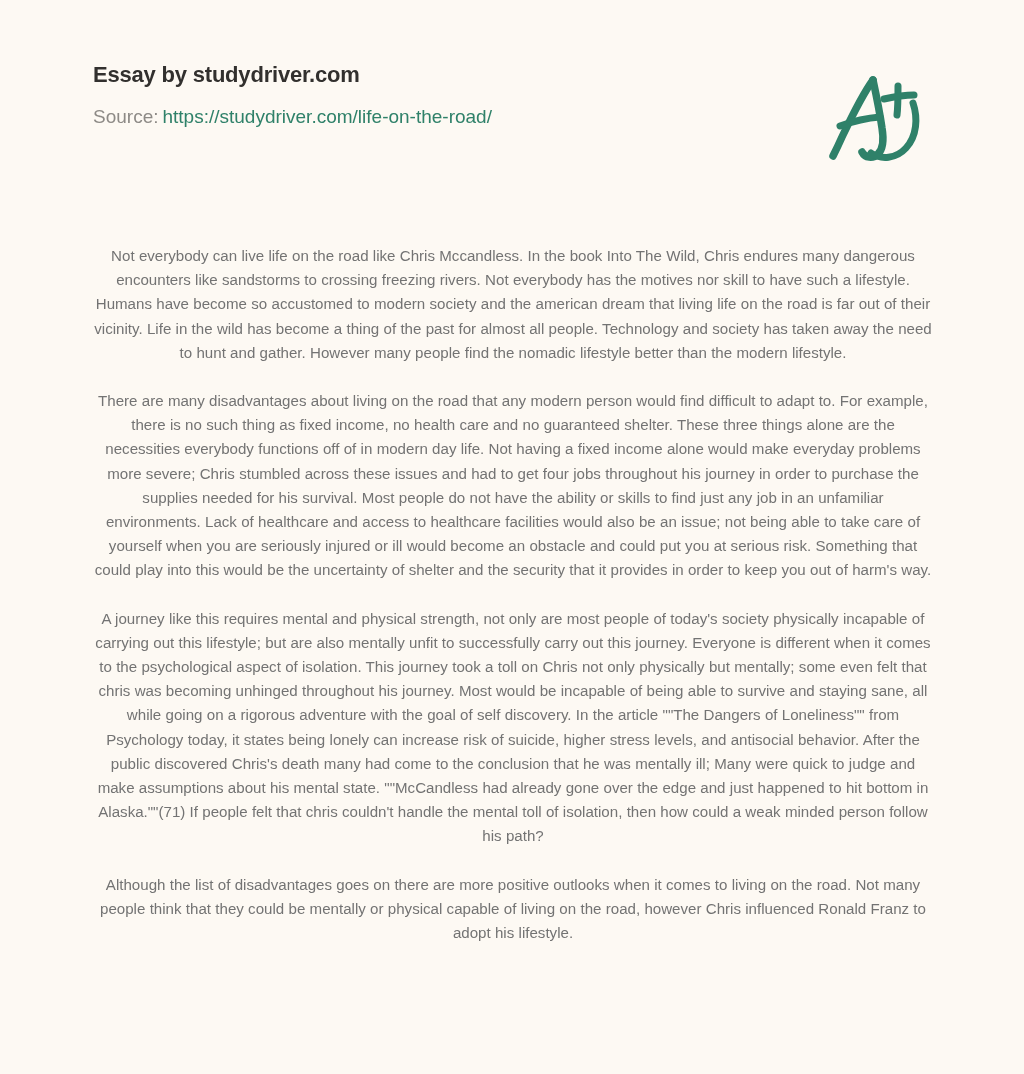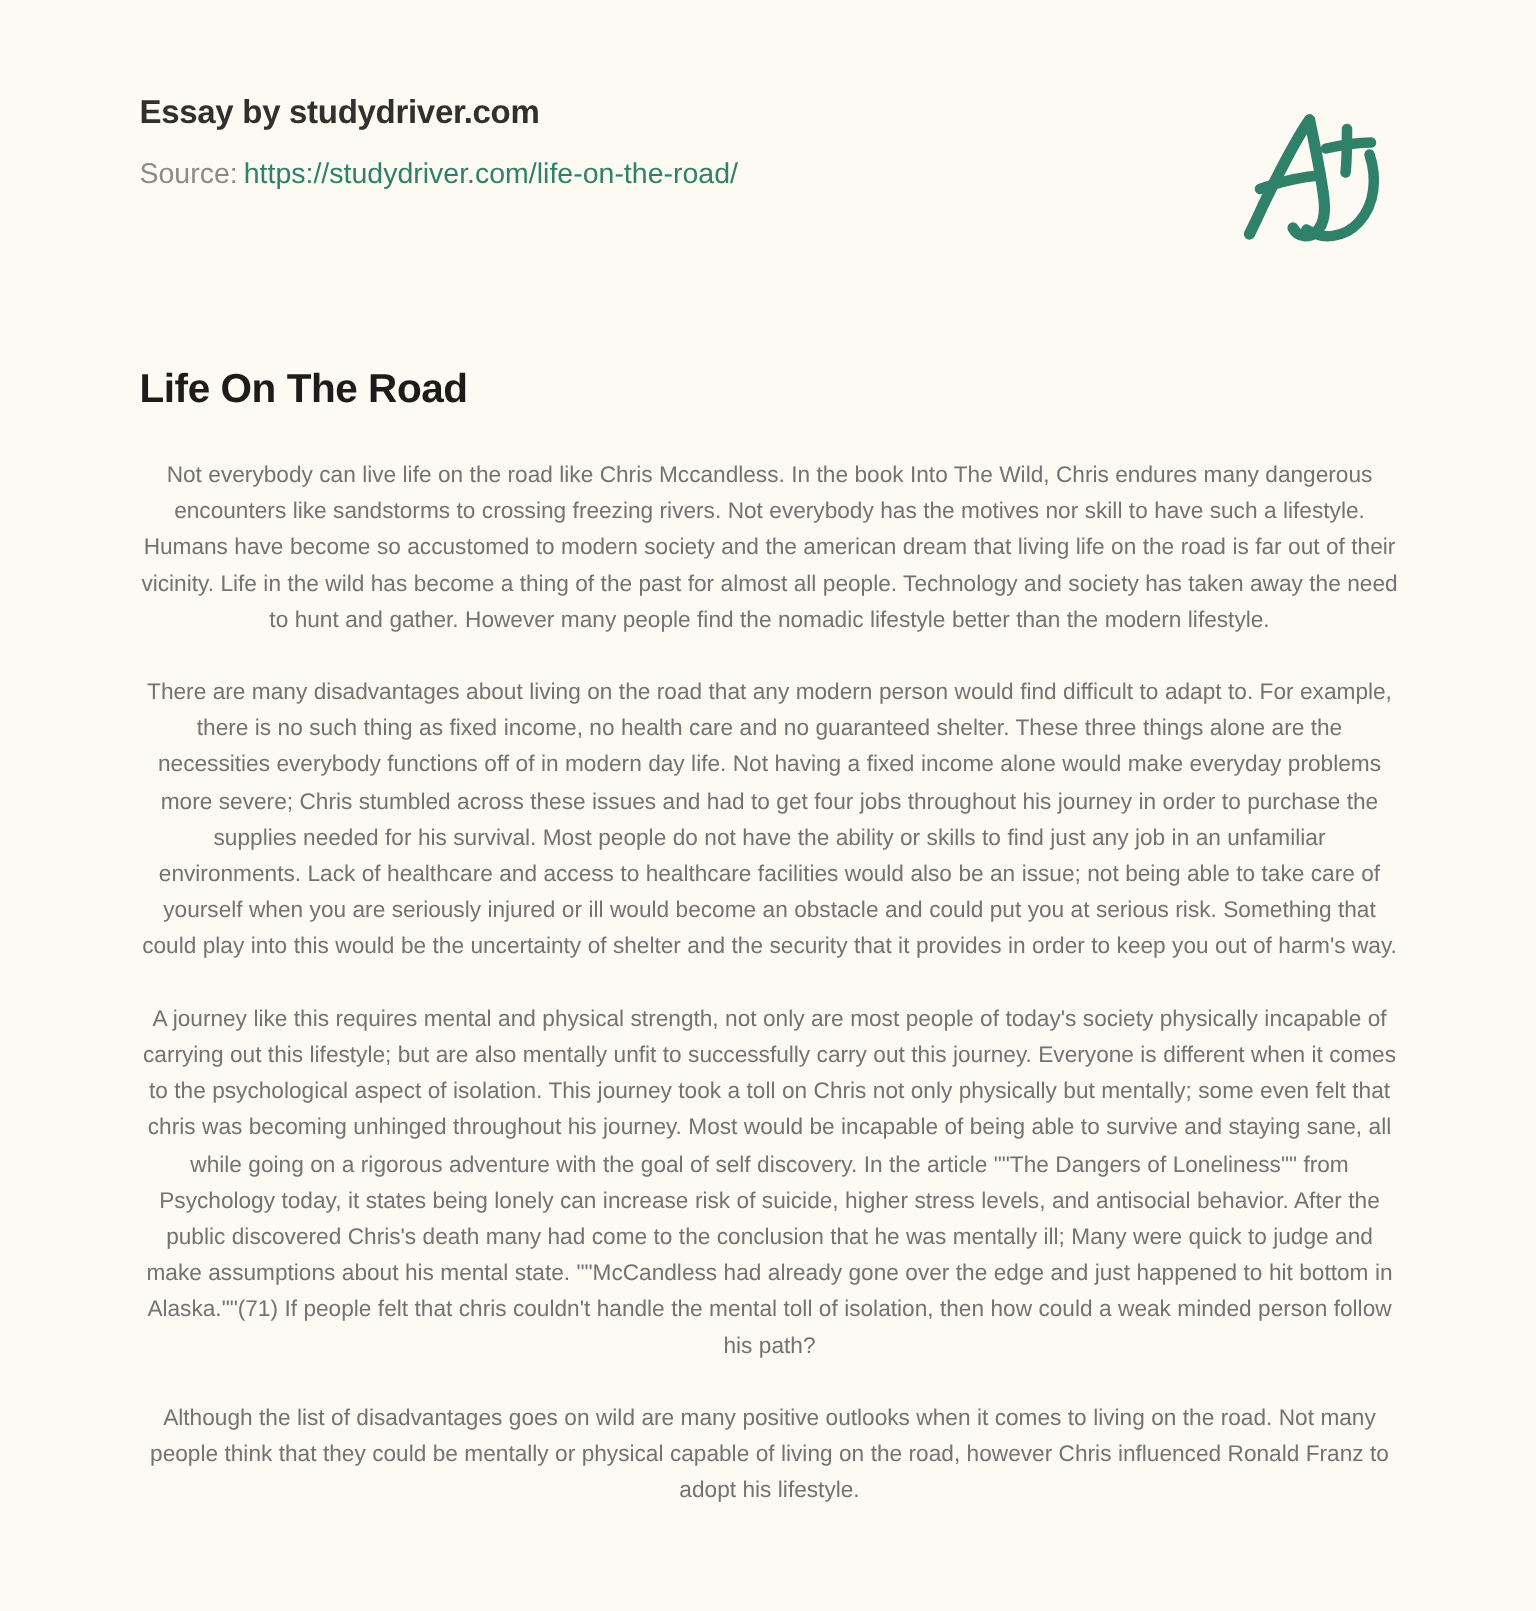--- a/index.html
+++ b/index.html
@@ -118,20 +118,19 @@
         <path d="M80 22 C80 32, 80 43, 79 51" stroke-width="7"></path>
 
         <path d="M66 35 C75 33, 88 31, 96 31" stroke-width="7"></path>
 
         <path d="M95 39 C100 54, 99 72, 88 84 C78 95, 63 96, 53 89" stroke-width="7"></path>
       </g>
     </svg>
   </div>
 
   <article class="article">
-    <h2 class="article-title">Life On The Road</h2>
     <p class="para">Not everybody can live life on the road like Chris Mccandless. In the book Into The Wild, Chris endures many dangerous encounters like sandstorms to crossing freezing rivers. Not everybody has the motives nor skill to have such a lifestyle. Humans have become so accustomed to modern society and the american dream that living life on the road is far out of their vicinity. Life in the wild has become a thing of the past for almost all people. Technology and society has taken away the need to hunt and gather. However many people find the nomadic lifestyle better than the modern lifestyle.</p>
     <p class="para">There are many disadvantages about living on the road that any modern person would find difficult to adapt to. For example, there is no such thing as fixed income, no health care and no guaranteed shelter. These three things alone are the necessities everybody functions off of in modern day life. Not having a fixed income alone would make everyday problems more severe; Chris stumbled across these issues and had to get four jobs throughout his journey in order to purchase the supplies needed for his survival. Most people do not have the ability or skills to find just any job in an unfamiliar environments. Lack of healthcare and access to healthcare facilities would also be an issue; not being able to take care of yourself when you are seriously injured or ill would become an obstacle and could put you at serious risk. Something that could play into this would be the uncertainty of shelter and the security that it provides in order to keep you out of harm's way.</p>
     <p class="para">A journey like this requires mental and physical strength, not only are most people of today's society physically incapable of carrying out this lifestyle; but are also mentally unfit to successfully carry out this journey. Everyone is different when it comes to the psychological aspect of isolation. This journey took a toll on Chris not only physically but mentally; some even felt that chris was becoming unhinged throughout his journey. Most would be incapable of being able to survive and staying sane, all while going on a rigorous adventure with the goal of self discovery. In the article ""The Dangers of Loneliness"" from Psychology today, it states being lonely can increase risk of suicide, higher stress levels, and antisocial behavior. After the public discovered Chris's death many had come to the conclusion that he was mentally ill; Many were quick to judge and make assumptions about his mental state. ""McCandless had already gone over the edge and just happened to hit bottom in Alaska.""(71) If people felt that chris couldn't handle the mental toll of isolation, then how could a weak minded person follow his path?</p>
-    <p class="para">Although the list of disadvantages goes on wild are many positive outlooks when it comes to living on the road. Not many people think that they could be mentally or physical capable of living on the road, however Chris influenced Ronald Franz to adopt his lifestyle.</p>
+    <p class="para">Although the list of disadvantages goes on there are more positive outlooks when it comes to living on the road. Not many people think that they could be mentally or physical capable of living on the road, however Chris influenced Ronald Franz to adopt his lifestyle.</p>
   </article>
 
 </div>
 
 </body></html>

